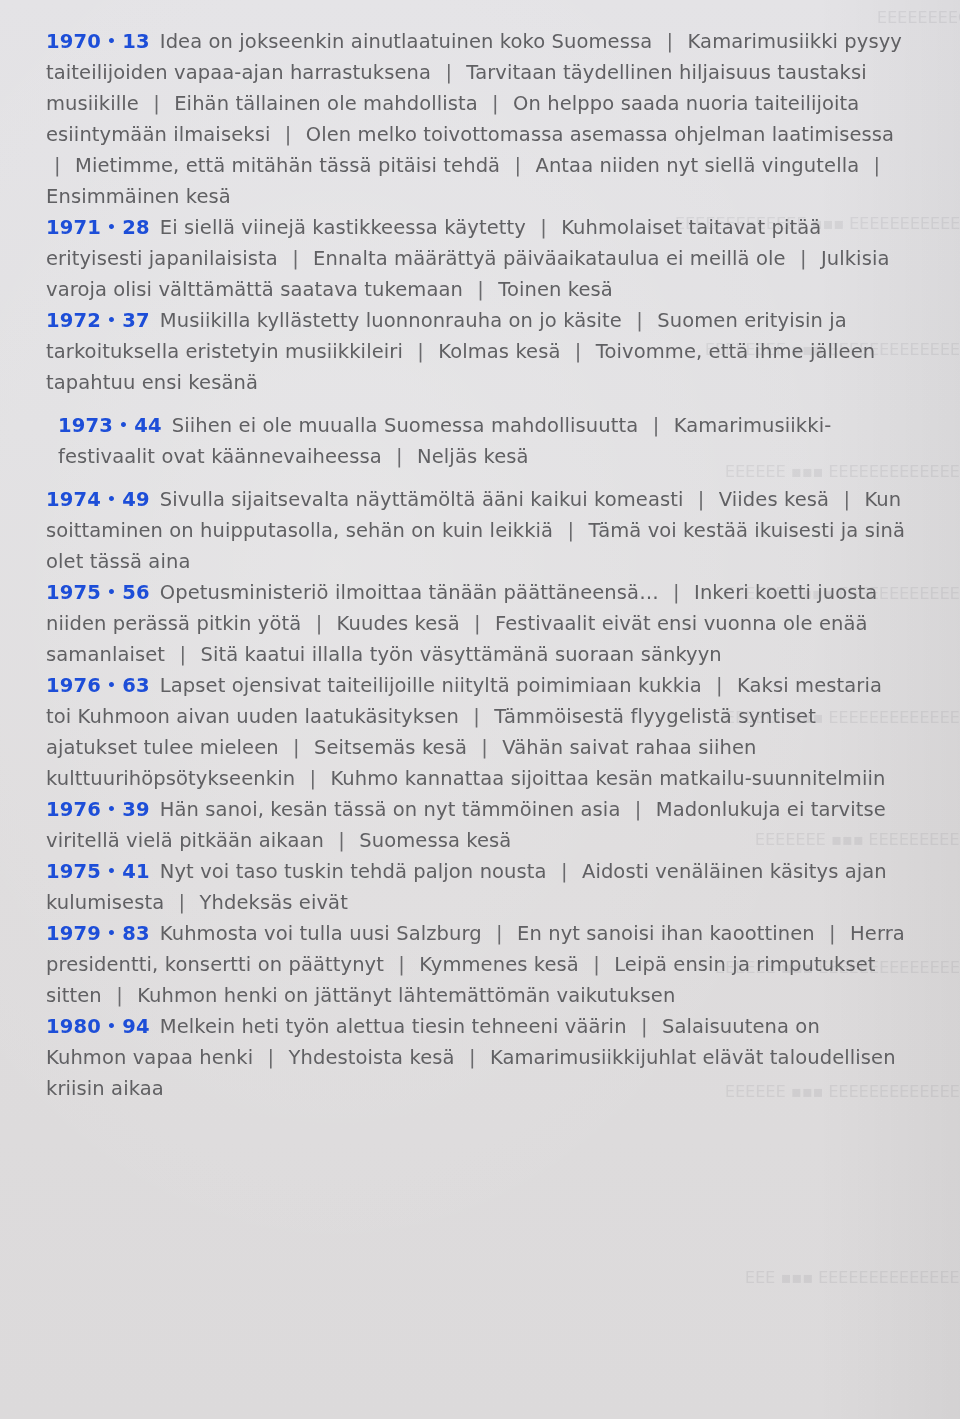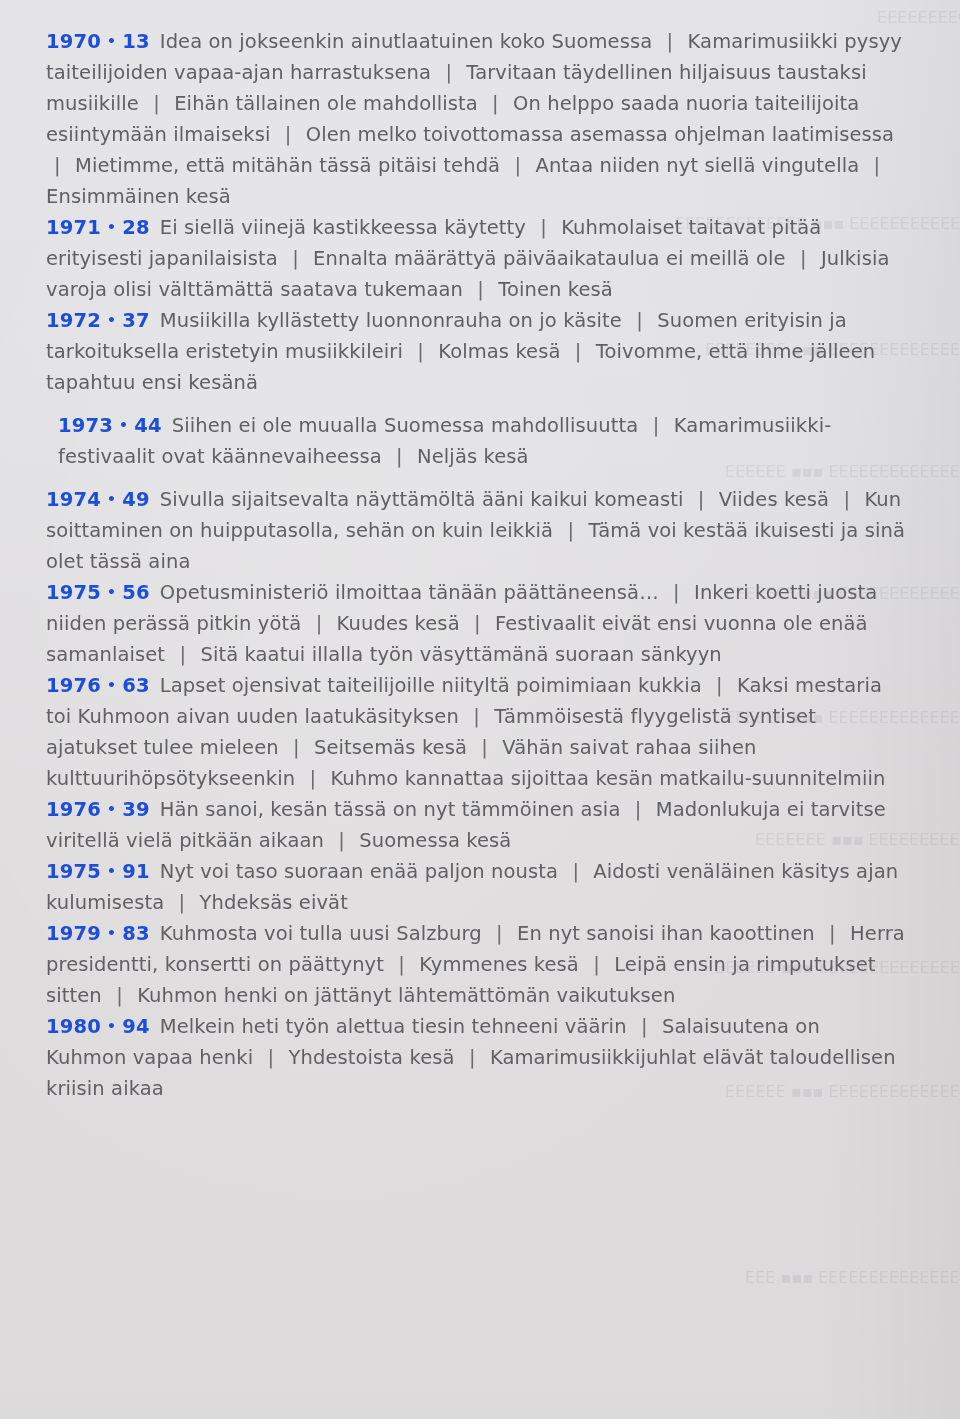--- a/index.html
+++ b/index.html
@@ -91,17 +91,17 @@
 
   <div class="entries" id="entries">
       <p class="entry" style="margin: 0px;"><span class="head"><span>1970</span><span class="dot">•</span><span>13</span></span><span class="phrase">Idea on jokseenkin ainutlaatuinen koko Suomessa</span> <span class="sep">|</span> <span class="phrase">Kamarimusiikki pysyy taiteilijoiden vapaa-ajan harrastuksena</span> <span class="sep">|</span> <span class="phrase">Tarvitaan täydellinen hiljaisuus taustaksi musiikille</span> <span class="sep">|</span> <span class="phrase">Eihän tällainen ole mahdollista</span> <span class="sep">|</span> <span class="phrase">On helppo saada nuoria taiteilijoita esiintymään ilmaiseksi</span> <span class="sep">|</span> <span class="phrase">Olen melko toivottomassa asemassa ohjelman laatimisessa</span> <span class="sep">|</span> <span class="phrase">Mietimme, että mitähän tässä pitäisi tehdä</span> <span class="sep">|</span> <span class="phrase">Antaa niiden nyt siellä vingutella</span> <span class="sep">|</span> <span class="phrase">Ensimmäinen kesä</span></p>
       <p class="entry" style="margin: 0px;"><span class="head"><span>1971</span><span class="dot">•</span><span>28</span></span><span class="phrase">Ei siellä viinejä kastikkeessa käytetty</span> <span class="sep">|</span> <span class="phrase">Kuhmolaiset taitavat pitää erityisesti japanilaisista</span> <span class="sep">|</span> <span class="phrase">Ennalta määrättyä päiväaikataulua ei meillä ole</span> <span class="sep">|</span> <span class="phrase">Julkisia varoja olisi välttämättä saatava tukemaan</span> <span class="sep">|</span> <span class="phrase">Toinen kesä</span></p>
       <p class="entry" style="margin: 0px;"><span class="head"><span>1972</span><span class="dot">•</span><span>37</span></span><span class="phrase">Musiikilla kyllästetty luonnonrauha on jo käsite</span> <span class="sep">|</span> <span class="phrase">Suomen erityisin ja tarkoituksella eristetyin musiikkileiri</span> <span class="sep">|</span> <span class="phrase">Kolmas kesä</span> <span class="sep">|</span> <span class="phrase">Toivomme, että ihme jälleen tapahtuu ensi kesänä</span></p>
       <p class="entry" style="margin: 12px;"><span class="head"><span>1973</span><span class="dot">•</span><span>44</span></span><span class="phrase">Siihen ei ole muualla Suomessa mahdollisuutta</span> <span class="sep">|</span> <span class="phrase">Kamarimusiikki-festivaalit ovat käännevaiheessa</span> <span class="sep">|</span> <span class="phrase">Neljäs kesä</span></p>
       <p class="entry" style="margin: 0px;"><span class="head"><span>1974</span><span class="dot">•</span><span>49</span></span><span class="phrase">Sivulla sijaitsevalta näyttämöltä ääni kaikui komeasti</span> <span class="sep">|</span> <span class="phrase">Viides kesä</span> <span class="sep">|</span> <span class="phrase">Kun soittaminen on huipputasolla, sehän on kuin leikkiä</span> <span class="sep">|</span> <span class="phrase">Tämä voi kestää ikuisesti ja sinä olet tässä aina</span></p>
       <p class="entry" style="margin: 0px;"><span class="head"><span>1975</span><span class="dot">•</span><span>56</span></span><span class="phrase">Opetusministeriö ilmoittaa tänään päättäneensä…</span> <span class="sep">|</span> <span class="phrase">Inkeri koetti juosta niiden perässä pitkin yötä</span> <span class="sep">|</span> <span class="phrase">Kuudes kesä</span> <span class="sep">|</span> <span class="phrase">Festivaalit eivät ensi vuonna ole enää samanlaiset</span> <span class="sep">|</span> <span class="phrase">Sitä kaatui illalla työn väsyttämänä suoraan sänkyyn</span></p>
       <p class="entry" style="margin: 0px;"><span class="head"><span>1976</span><span class="dot">•</span><span>63</span></span><span class="phrase">Lapset ojensivat taiteilijoille niityltä poimimiaan kukkia</span> <span class="sep">|</span> <span class="phrase">Kaksi mestaria toi Kuhmoon aivan uuden laatukäsityksen</span> <span class="sep">|</span> <span class="phrase">Tämmöisestä flyygelistä syntiset ajatukset tulee mieleen</span> <span class="sep">|</span> <span class="phrase">Seitsemäs kesä</span> <span class="sep">|</span> <span class="phrase">Vähän saivat rahaa siihen kulttuurihöpsötykseenkin</span> <span class="sep">|</span> <span class="phrase">Kuhmo kannattaa sijoittaa kesän matkailu-suunnitelmiin</span></p>
       <p class="entry" style="margin: 0px;"><span class="head"><span>1976</span><span class="dot">•</span><span>39</span></span><span class="phrase">Hän sanoi, kesän tässä on nyt tämmöinen asia</span> <span class="sep">|</span> <span class="phrase">Madonlukuja ei tarvitse viritellä vielä pitkään aikaan</span> <span class="sep">|</span> <span class="phrase">Suomessa kesä</span></p>
-      <p class="entry" style="margin: 0px;"><span class="head"><span>1975</span><span class="dot">•</span><span>91</span></span><span class="phrase">Nyt voi taso suoraan enää paljon nousta</span> <span class="sep">|</span> <span class="phrase">Aidosti venäläinen käsitys ajan kulumisesta</span> <span class="sep">|</span> <span class="phrase">Yhdeksäs eivät</span></p>
+      <p class="entry" style="margin: 0px;"><span class="head"><span>1975</span><span class="dot">•</span><span>41</span></span><span class="phrase">Nyt voi taso tuskin tehdä paljon nousta</span> <span class="sep">|</span> <span class="phrase">Aidosti venäläinen käsitys ajan kulumisesta</span> <span class="sep">|</span> <span class="phrase">Yhdeksäs eivät</span></p>
       <p class="entry" style="margin: 0px;"><span class="head"><span>1979</span><span class="dot">•</span><span>83</span></span><span class="phrase">Kuhmosta voi tulla uusi Salzburg</span> <span class="sep">|</span> <span class="phrase">En nyt sanoisi ihan kaoottinen</span> <span class="sep">|</span> <span class="phrase">Herra presidentti, konsertti on päättynyt</span> <span class="sep">|</span> <span class="phrase">Kymmenes kesä</span> <span class="sep">|</span> <span class="phrase">Leipä ensin ja rimputukset sitten</span> <span class="sep">|</span> <span class="phrase">Kuhmon henki on jättänyt lähtemättömän vaikutuksen</span></p>
       <p class="entry" style="margin: 0px;"><span class="head"><span>1980</span><span class="dot">•</span><span>94</span></span><span class="phrase">Melkein heti työn alettua tiesin tehneeni väärin</span> <span class="sep">|</span> <span class="phrase">Salaisuutena on Kuhmon vapaa henki</span> <span class="sep">|</span> <span class="phrase">Yhdestoista kesä</span> <span class="sep">|</span> <span class="phrase">Kamarimusiikkijuhlat elävät taloudellisen kriisin aikaa</span></p>
     </div>
 </div>
 
 </body></html>

